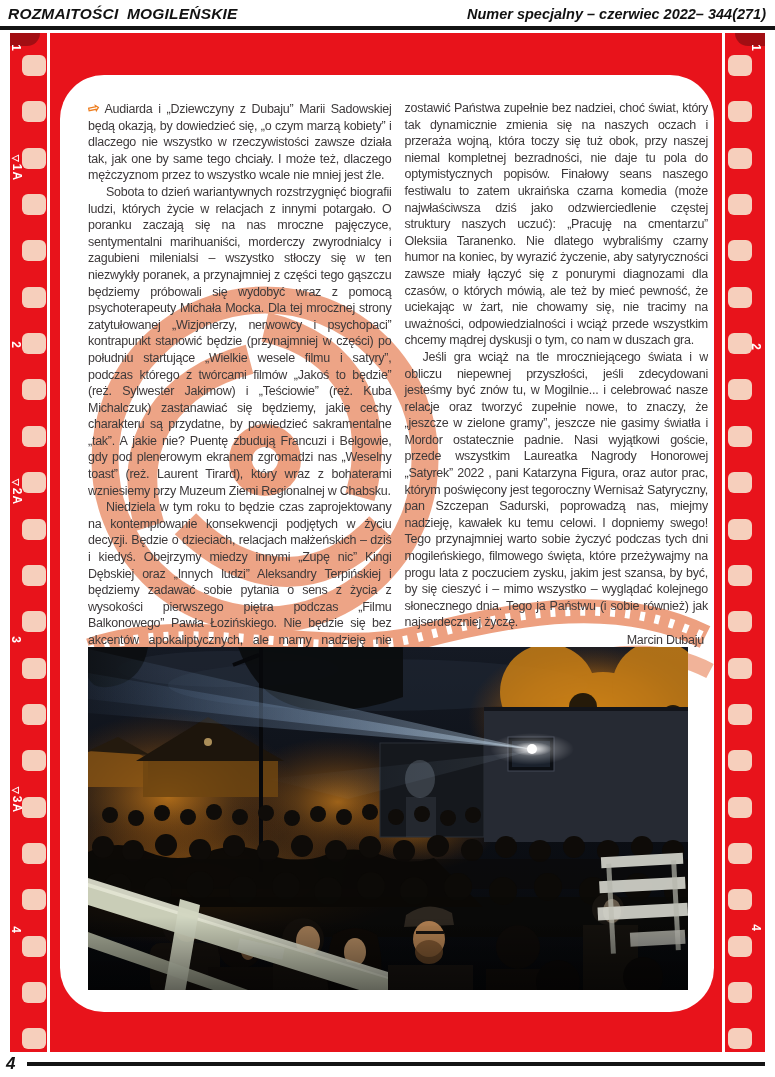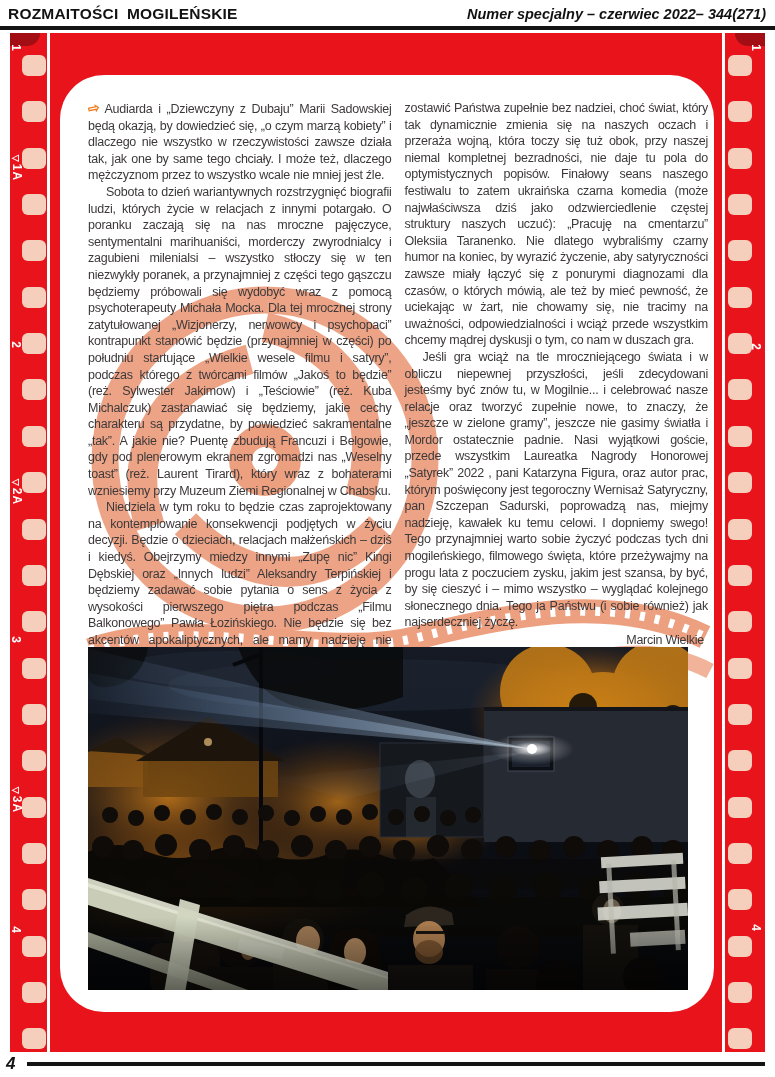--- a/index.html
+++ b/index.html
@@ -1,21 +1,21 @@
 <!DOCTYPE html>
 <html lang="pl"><head>
 <meta charset="utf-8">
 <style>
   html,body{margin:0;padding:0}
   body{
     width:775px;height:1077px;position:relative;background:#fff;
     font-family:"Liberation Sans",sans-serif;overflow:hidden;
   }
   
-  .hdr-left{position:absolute;left:8px;top:5px;font-weight:700;
+  .hdr-left{position:absolute;left:8px;top:5px;font-style:italic;font-weight:700;
     font-size:15.5px;color:#121212;letter-spacing:.2px;word-spacing:4px;white-space:nowrap}
   .hdr-right{position:absolute;right:9px;top:6px;font-style:italic;font-weight:700;
     font-size:14.5px;color:#121212;white-space:nowrap}
   .hdr-rule{position:absolute;left:0;top:26px;width:775px;height:4px;background:#141414}
   
   .frame{position:absolute;left:10px;top:33px;width:755px;height:1019px;background:#e8131b}
   .corner-tl,.corner-tr{position:absolute;top:0;width:30px;height:13px;background:#9a0e13;opacity:.9}
   .corner-tl{left:0;border-bottom-right-radius:26px}
   .corner-tr{right:0;border-bottom-left-radius:26px}
   .content{position:absolute;left:50px;top:42px;width:654px;height:937px;background:#fff;border-radius:44px}
@@ -141,21 +141,21 @@
   <path d="M 30,575 C 140,538 260,588 360,562 C 460,536 560,520 645,562" fill="none" stroke="#eda080" stroke-width="24"></path>
   <path d="M 30,575 C 140,538 260,588 360,562 C 460,536 560,520 645,562" fill="none" stroke="#ffffff" stroke-width="9" stroke-dasharray="5 10"></path>
   <path d="M 480,598 C 545,575 600,570 650,596" fill="none" stroke="#eda080" stroke-width="16" opacity="0.8"></path>
 </svg>
 
 <div class="article" id="article">
     <p class="first"><span class="lead-arrow">⇨</span>Audiarda i „Dziewczyny z Dubaju” Marii Sadowskiej będą okazją, by dowiedzieć się, „o czym marzą kobiety” i dlaczego nie wszystko w rzeczywistości zawsze działa tak, jak one by same tego chciały. I może też, dlaczego mężczyznom przez to wszystko wcale nie mniej jest źle.</p>
     <p>Sobota to dzień wariantywnych rozstrzygnięć biografii ludzi, których życie w relacjach z innymi potargało. O poranku zaczają się na nas mroczne pajęczyce, sentymentalni marihuaniści, morderczy zwyrodnialcy i zagubieni milenialsi – wszystko stłoczy się w ten niezwykły poranek, a przynajmniej z części tego gąszczu będziemy próbowali się wydobyć wraz z pomocą psychoterapeuty Michała Mocka. Dla tej mrocznej strony zatytułowanej „Wizjonerzy, nerwowcy i psychopaci” kontrapunkt stanowić będzie (przynajmniej w części) po południu startujące „Wielkie wesele filmu i satyry”, podczas którego z twórcami filmów „Jakoś to będzie” (reż. Sylwester Jakimow) i „Teściowie” (reż. Kuba Michalczuk) zastanawiać się będziemy, jakie cechy charakteru są przydatne, by powiedzieć sakramentalne „tak”. A jakie nie? Puentę zbudują Francuzi i Belgowie, gdy pod plenerowym ekranem zgromadzi nas „Weselny toast” (reż. Laurent Tirard), który wraz z bohaterami wzniesiemy przy Muzeum Ziemi Regionalnej w Chabsku.</p>
     <p>Niedziela w tym roku to będzie czas zaprojektowany na kontemplowanie konsekwencji podjętych w życiu decyzji. Będzie o dzieciach, relacjach małżeńskich – dziś i kiedyś. Obejrzymy miedzy innymi „Zupę nic” Kingi Dębskiej oraz „Innych ludzi” Aleksandry Terpińskiej i będziemy zadawać sobie pytania o sens z życia z wysokości pierwszego piętra podczas „Filmu Balkonowego” Pawła Łozińskiego. Nie będzie się bez akcentów apokaliptycznych, ale mamy nadzieję nie zostawić Państwa zupełnie bez nadziei, choć świat, który tak dynamicznie zmienia się na naszych oczach i przeraża wojną, która toczy się tuż obok, przy naszej niemal kompletnej bezradności, nie daje tu pola do optymistycznych popisów. Finałowy seans naszego festiwalu to zatem ukraińska czarna komedia (może najwłaściwsza dziś jako odzwierciedlenie częstej struktury naszych uczuć): „Pracuję na cmentarzu” Oleksiia Taranenko. Nie dlatego wybraliśmy czarny humor na koniec, by wyrazić życzenie, aby satyryczności zawsze miały łączyć się z ponurymi diagnozami dla czasów, o których mówią, ale też by mieć pewność, że uciekając w żart, nie chowamy się, nie tracimy na uważności, odpowiedzialności i wciąż przede wszystkim chcemy mądrej dyskusji o tym, co nam w duszach gra.</p>
     <p>Jeśli gra wciąż na tle mroczniejącego świata i w obliczu niepewnej przyszłości, jeśli zdecydowani jesteśmy być znów tu, w Mogilnie... i celebrować nasze relacje oraz tworzyć zupełnie nowe, to znaczy, że „jeszcze w zielone gramy”, jeszcze nie gasimy światła i Mordor ostatecznie padnie. Nasi wyjątkowi goście, przede wszystkim Laureatka Nagrody Honorowej „Satyrek” 2022 , pani Katarzyna Figura, oraz autor prac, którym poświęcony jest tegoroczny Wernisaż Satyryczny, pan Szczepan Sadurski, poprowadzą nas, miejmy nadzieję, kawałek ku temu celowi. I dopniemy swego! Tego przynajmniej warto sobie życzyć podczas tych dni mogileńskiego, filmowego święta, które przeżywajmy na progu lata z poczuciem zysku, jakim jest szansa, by być, by się cieszyć i – mimo wszystko – wyglądać kolejnego słonecznego dnia. Tego ja Państwu (i sobie również) jak najserdeczniej życzę.</p>
-    <p class="author">Marcin Wielkie</p>
+    <p class="author">Marcin Dubaju</p>
   </div>
 
 <div class="photo">
 <svg width="600" height="343" viewBox="0 0 600 343">
   <defs>
     <linearGradient id="sky" x1="0" y1="0" x2="0" y2="1">
       <stop offset="0" stop-color="#151a24"></stop>
           <stop offset="0.55" stop-color="#0b0e14"></stop>
           <stop offset="1" stop-color="#060709"></stop>
     </linearGradient>

